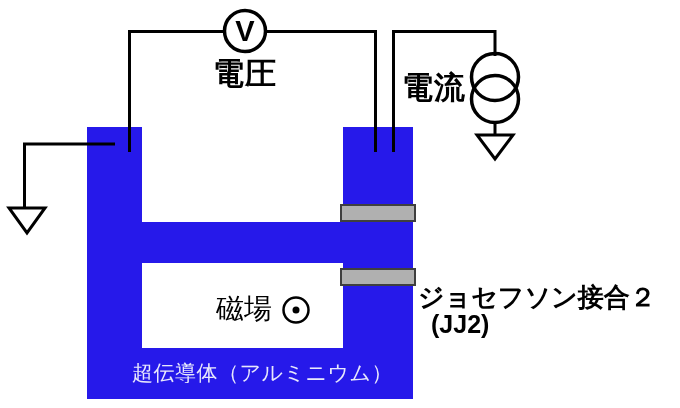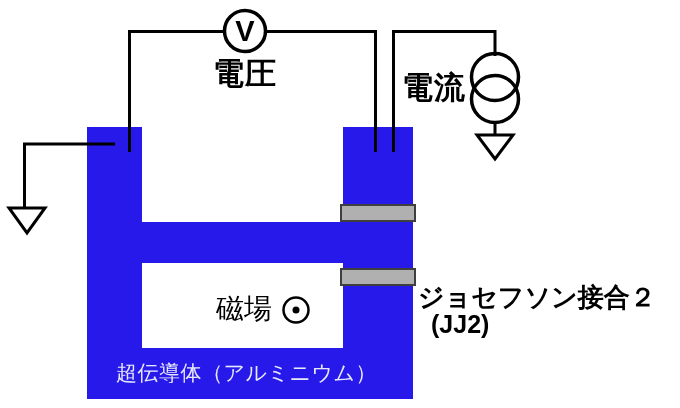--- a/index.html
+++ b/index.html
@@ -27,21 +27,21 @@
   .bold{font-weight:bold;}
   #voltmeter-v   {left:225px;top:10px;width:40px;height:42px;line-height:42px;
                   text-align:center;font-size:29px;font-weight:bold;z-index:7;}
   #voltage-label {left:213px;top:56px;font-size:31px;letter-spacing:1px;}
   #current-label {left:402px;top:70px;font-size:31px;letter-spacing:1px;}
   #jj1-label     {left:418px;top:183px;font-size:26px;}
   #jj1-abbrev    {left:418px;top:214px;font-size:25px;}
   #jj2-label     {left:418px;top:267px;font-size:26px;margin-top:16px;}
   #jj2-abbrev    {left:431px;top:297px;font-size:25px;margin-top:13px;}
   #field-label   {left:216px;top:293px;font-size:28px;font-weight:400;}
-  #superconductor-label{left:116px;top:361px;font-size:21px;font-weight:400;color:#E8E8FC;letter-spacing:0.5px;}
+  #superconductor-label{left:132px;top:361px;font-size:21px;font-weight:400;color:#E8E8FC;letter-spacing:0.5px;}
 </style>
 </head>
 <body>
 
 <div id="canvas">
 
   <div id="sc-left" class="sc"></div>
   <div id="sc-right" class="sc"></div>
   <div id="sc-middle" class="sc"></div>
   <div id="sc-bottom" class="sc"></div>

